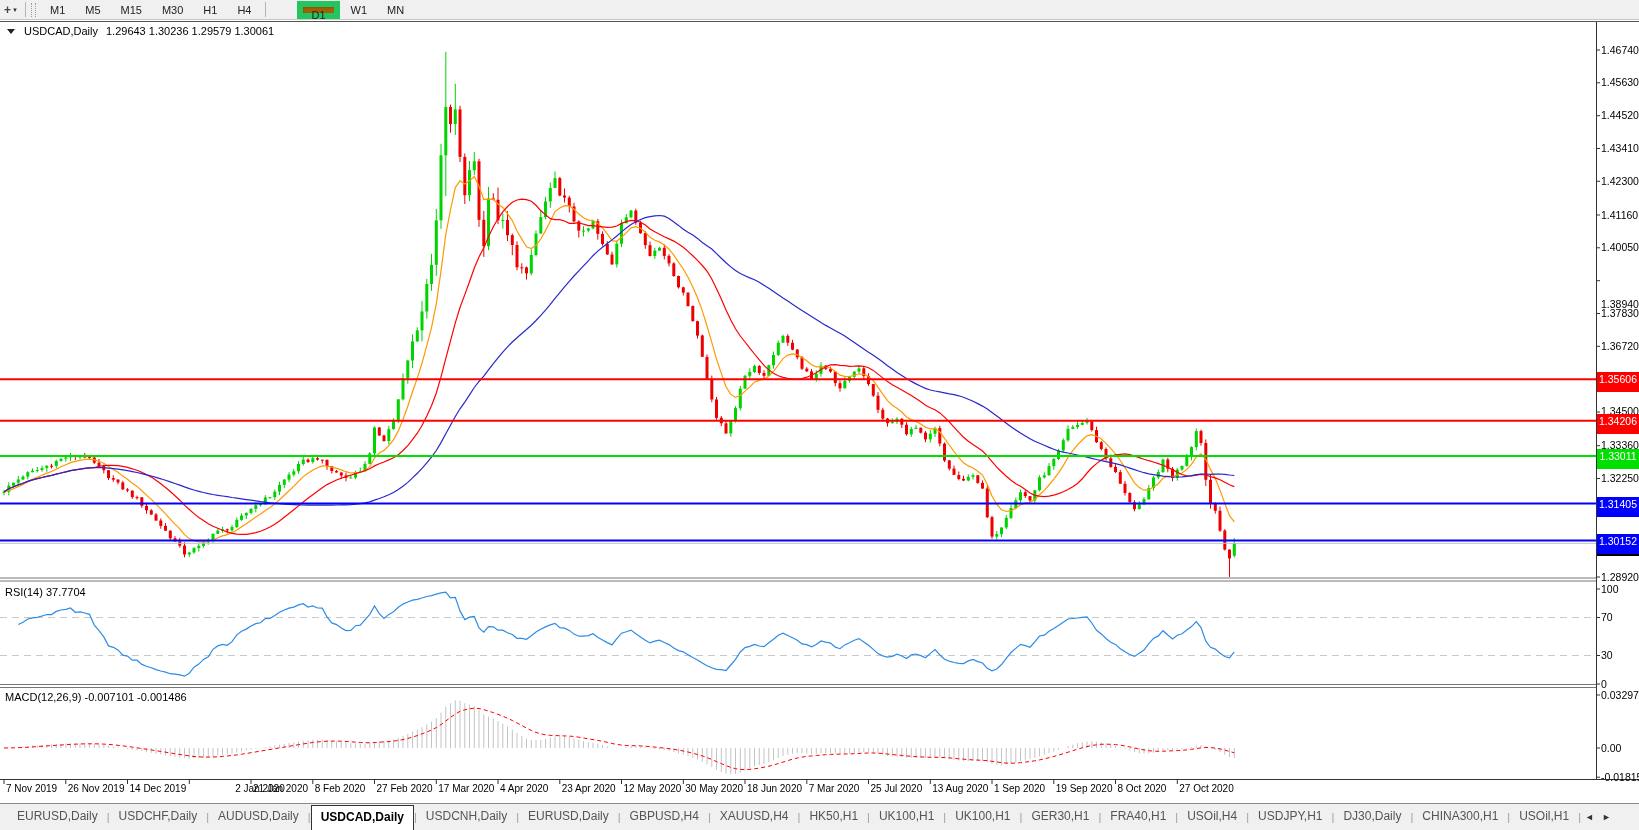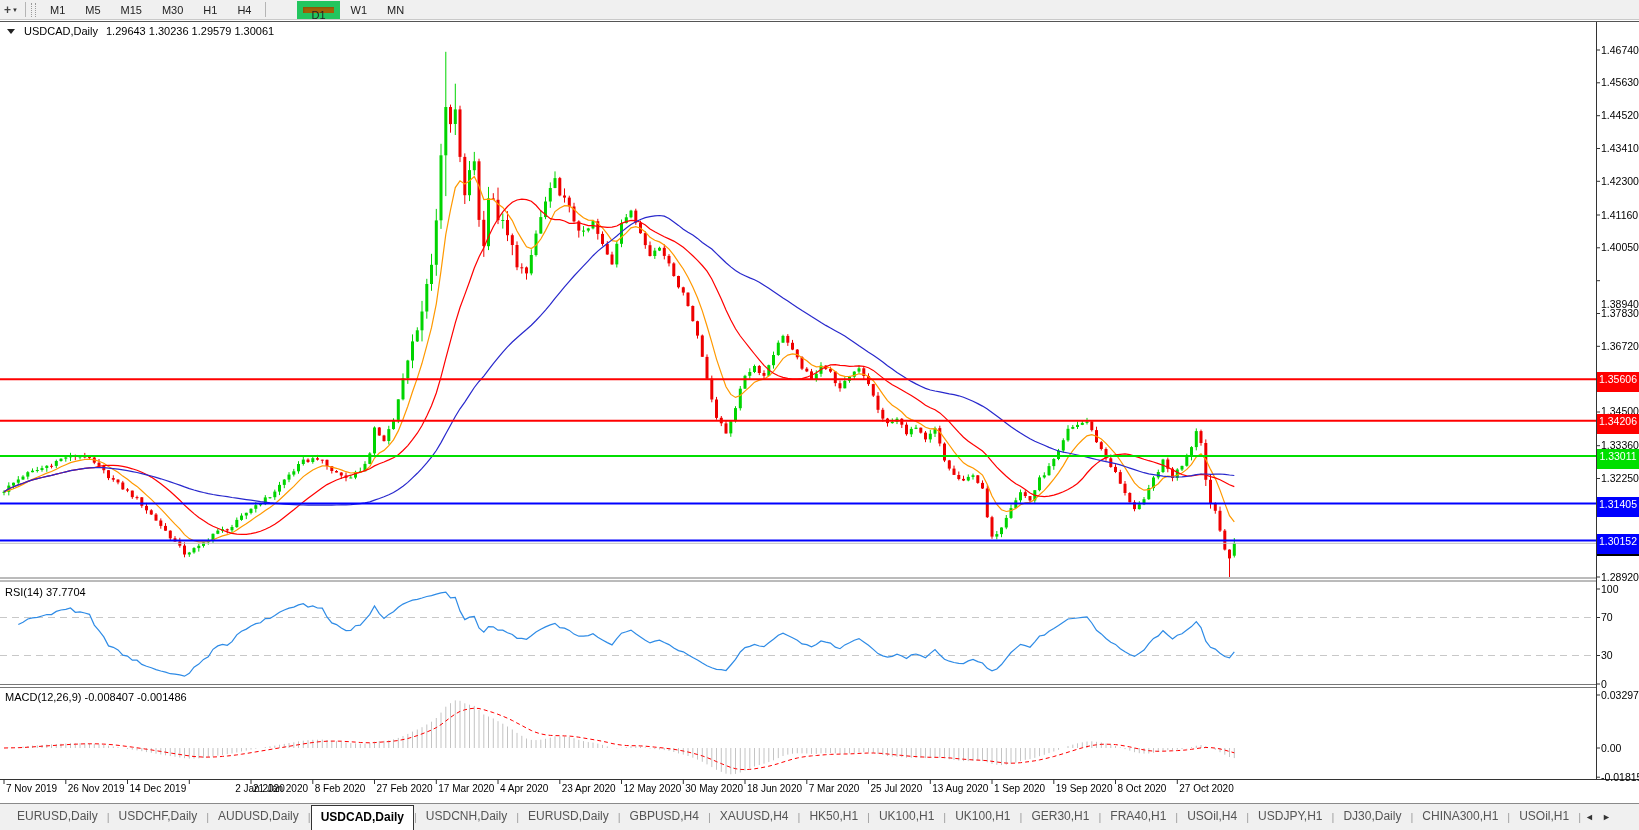--- a/index.html
+++ b/index.html
@@ -892,21 +892,21 @@
       <line x1="1053.8" y1="759" x2="1053.8" y2="764" stroke="#333" stroke-width="1"></line>
       <line x1="1115.5" y1="759" x2="1115.5" y2="764" stroke="#333" stroke-width="1"></line>
       <line x1="1177.3" y1="759" x2="1177.3" y2="764" stroke="#333" stroke-width="1"></line>
     </svg>
   <div class="title">
     <span class="tri"></span>
     <span>USDCAD,Daily</span>
     <span>1.29643 1.30236 1.29579 1.30061</span>
   </div>
   <div class="ind-label" style="top:566px">RSI(14) 37.7704</div>
-  <div class="ind-label" style="top:671px">MACD(12,26,9) -0.008407 -0.001486</div>
+  <div class="ind-label" style="top:671px">MACD(12,26,9) -0.007101 -0.001486</div>
   <div id="labels-layer">
       <div class="axis-label" style="top: 23.5px;">1.46740</div>
       <div class="axis-label" style="top: 56.3266px;">1.45630</div>
       <div class="axis-label" style="top: 89.1532px;">1.44520</div>
       <div class="axis-label" style="top: 121.98px;">1.43410</div>
       <div class="axis-label" style="top: 154.806px;">1.42300</div>
       <div class="axis-label" style="top: 188.52px;">1.41160</div>
       <div class="axis-label" style="top: 221.347px;">1.40050</div>
       <div class="axis-label" style="top: 254.173px; margin-top: 24px;">1.38940</div>
       <div class="axis-label" style="top: 287px;">1.37830</div>

